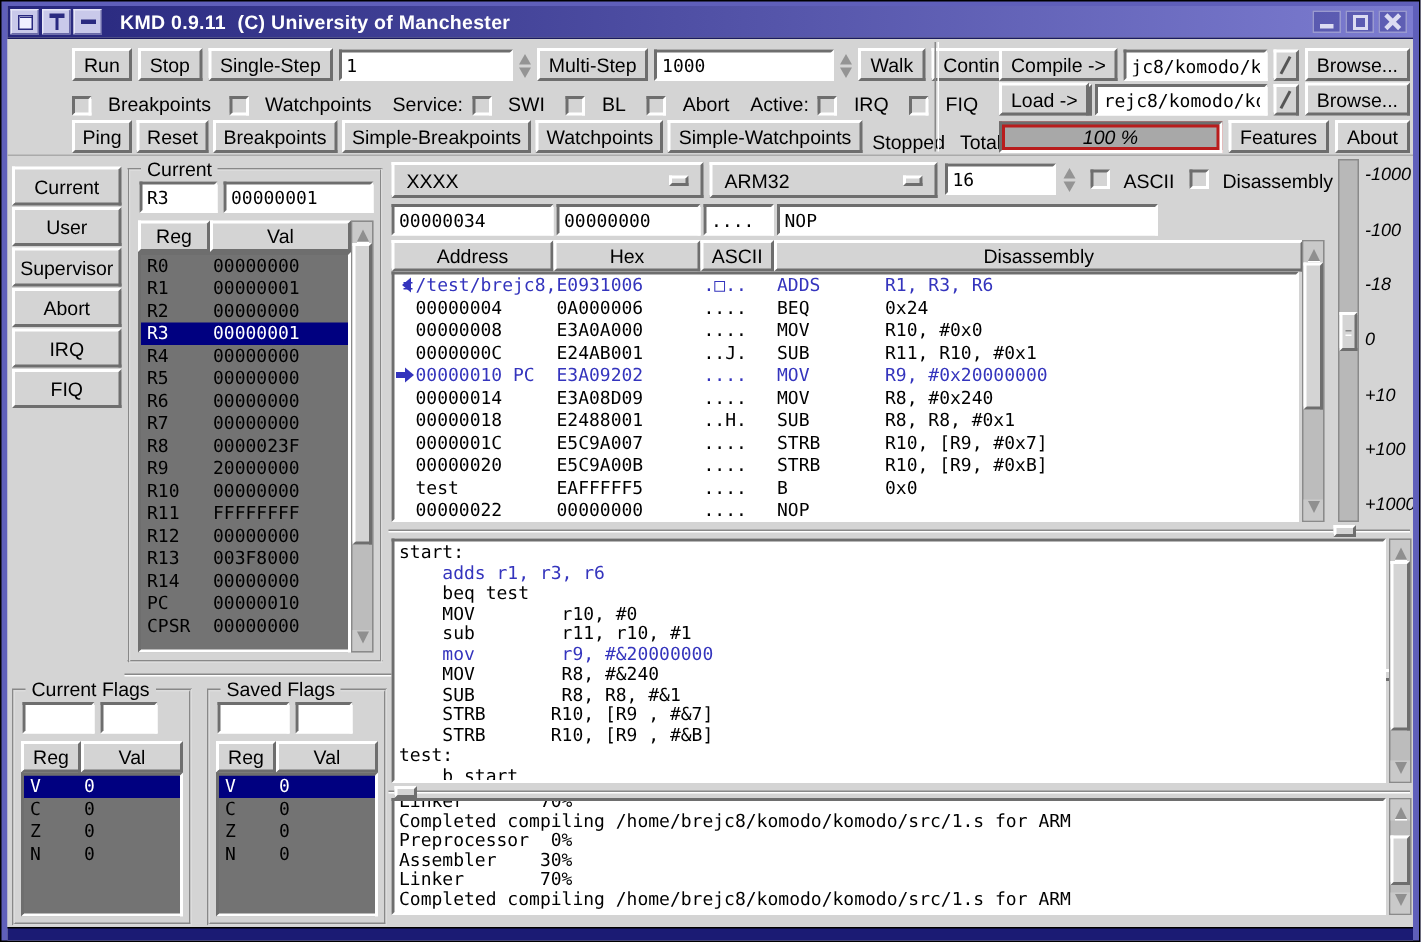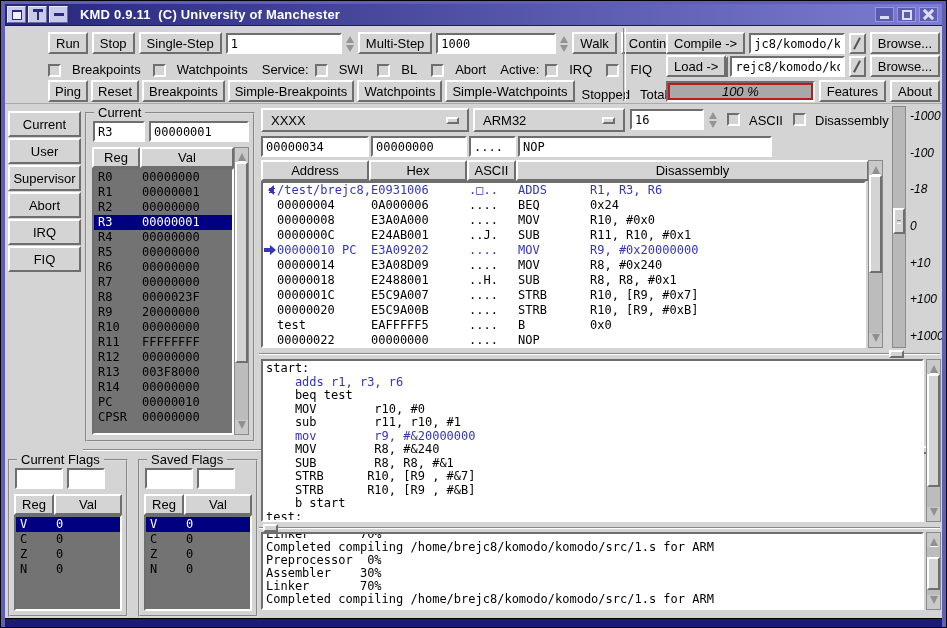--- a/index.html
+++ b/index.html
@@ -434,22 +434,22 @@
             <div class="srcline">start:</div>
             <div class="srcline blue">    adds r1, r3, r6</div>
             <div class="srcline">    beq test</div>
             <div class="srcline">    MOV        r10, #0</div>
             <div class="srcline">    sub        r11, r10, #1</div>
             <div class="srcline blue">    mov        r9, #&amp;20000000</div>
             <div class="srcline">    MOV        R8, #&amp;240</div>
             <div class="srcline">    SUB        R8, R8, #&amp;1</div>
             <div class="srcline">    STRB      R10, [R9 , #&amp;7]</div>
             <div class="srcline">    STRB      R10, [R9 , #&amp;B]</div>
+            <div class="srcline">test:</div>
             <div class="srcline">    b start</div>
-            <div class="srcline">test:</div>
           </div>
         <div class="vscroll" style="position:absolute;left:667px;top:255px;height:163px">
           <div class="sarrow">
               <span class="tri-up"></span>
             </div>
           <div class="strack">
               <div class="sthumb" style="top:0;height:85%"></div>
             </div>
           <div class="sarrow">
               <span class="tri-down"></span>

